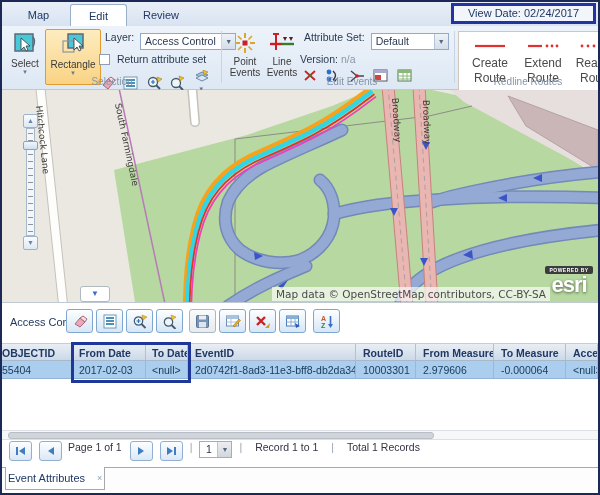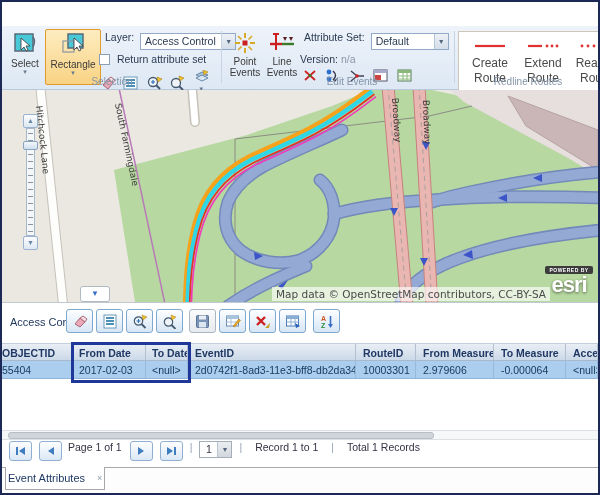--- a/index.html
+++ b/index.html
@@ -115,20 +115,26 @@
   #event-tab{position:absolute;left:3px;top:0;height:23px;background:#fff;
     border:1px solid #a8a8a8;border-top:none;display:flex;align-items:center;
     padding:0 2px;font-size:11px;color:#1f3864;cursor:pointer;}
   #event-tab .x{margin-left:12px;color:#8fa0b2;font-size:9px;cursor:pointer;}
 </style>
 </head>
 <body>
 
 <div id="window">
 
+  <div id="tabbar">
+    <div class="top-tab" style="left:8px;width:57px;">Map</div>
+    <div class="top-tab active" style="left:68px;width:57px;">Edit</div>
+    <div class="top-tab" style="left:128px;width:62px;">Review</div>
+    <div id="viewdate">View Date: 02/24/2017</div>
+  </div>
 
   <div id="ribbon">
 
     <div class="big-btn" id="btn-select">
       <svg class="bicon" width="26" height="26" viewBox="0 0 26 26">
         <rect x="3" y="3" width="18" height="17" fill="#49c8d8" stroke="#5a6a7a" stroke-width="1.5"></rect>
         <path d="M21,6 q3,4 0,10" stroke="#5a6a7a" fill="none" stroke-width="1.5"></path>
         <path d="M9,7 L9,19 L12,16 L14,20 L16,19 L14,15 L18,15 Z" fill="#fff" stroke="#333" stroke-width="0.8"></path>
       </svg>
       <span>Select</span>

